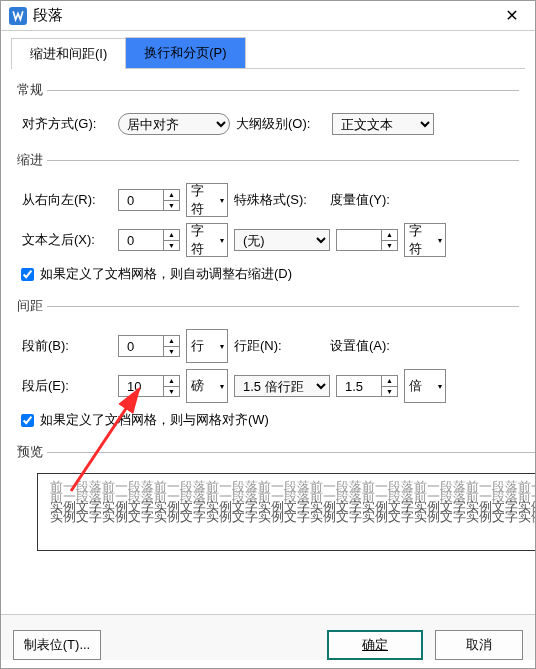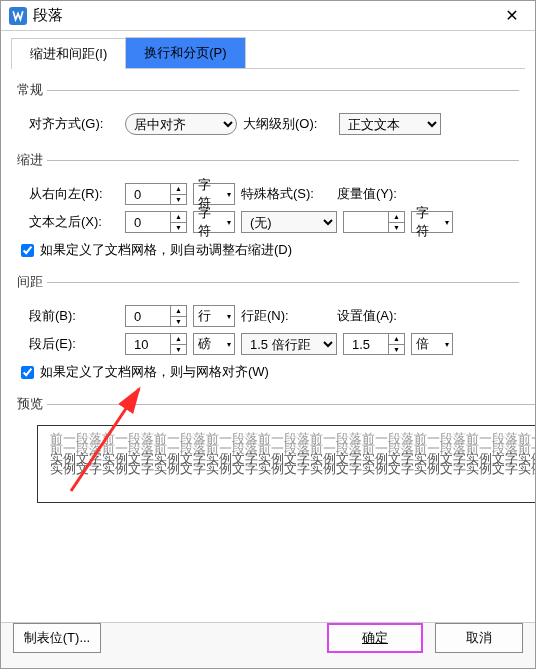--- a/index.html
+++ b/index.html
@@ -13,47 +13,47 @@
 
   .tabs { display: flex; border-bottom: 1px solid #ccc; margin: 6px 10px 0 10px; }
   .tab { padding: 6px 18px; border: 1px solid #ccc; border-bottom: none; background: #3b82f6; margin-right: -1px; cursor:pointer;}
   .tab.active { background: #fff; position: relative; top: 1px; }
 
   .content { padding: 6px 16px 0 16px; }
 
   fieldset { border: none; border-top: 1px solid #bbb; margin: 6px 0 10px 0; padding: 8px 0 0 0; }
   legend { padding: 0 4px 0 0; color: #333; }
 
-  .row { display: flex; align-items: center; margin: 6px 12px; gap: 6px; }
+  .row { display: flex; align-items: center; margin: 6px 5px; gap: 6px; }
   .lbl { min-width: 90px; }
   .lbl2 { min-width: 90px; }
 
   select, input[type=text], .num { height: 22px; border: 1px solid #888; background: #fff; padding: 0 4px; }
   select { background: #f8f8f8; }
   .num { width: 62px; display: inline-flex; align-items: center; position: relative; }
   .num input { border: none; width: 38px; outline: none; height:20px; }
   .num .spin { position: absolute; right: 0; top: 0; width: 16px; height: 100%; border-left: 1px solid #888; display:flex; flex-direction:column; }
   .num .spin div { flex:1; border-bottom:1px solid #888; font-size:7px; text-align:center; line-height:9px; cursor:pointer;}
   .num .spin div:last-child{border-bottom:none;}
 
   .wsel { width: 112px; border-radius: 11px; }
   .wsel2 { width: 102px; }
-  .unit { width: 42px; border:1px solid #888; height:22px; display:inline-flex; align-items:center; padding:4px 4px; justify-content:space-between; cursor:pointer;gap:16px;}
+  .unit { width: 42px; border:1px solid #888; height:22px; display:inline-flex; align-items:center; padding:16px 4px; justify-content:space-between; cursor:pointer;gap:16px;}
   .unit .tri { font-size:8px;}
   
   input[type=radio] { margin: 0 4px 0 12px; }
   input[type=checkbox] { margin: 0 6px 0 4px; }
   .chk-row { margin: 8px 0 4px 0; display:flex; align-items:center;}
 
   .preview-box { margin: 4px 20px 0 20px; height: 78px; border: 1px solid #333; padding: 8px 12px; overflow: hidden; font-size: 7px; color: #999; line-height: 10px; text-align:center;}
   .preview-line { white-space: nowrap; }
 
-  .footer { position: absolute; bottom: 0; left: 0; right: 0; height: 46px; border-top: 1px solid #ccc; display: flex; align-items: flex-start; padding: 0 12px; background:#f8f8f8;}
+  .footer { position: absolute; bottom: 8px; left: 0; right: 0; height: 46px; border-top: 1px solid #ccc; display: flex; align-items: flex-end; padding: 0 12px; background:#f8f8f8;}
   .btn { height: 30px; min-width: 88px; border: 1px solid #888; background: #fdfdfd; cursor: pointer; display:flex; align-items:center; justify-content:center;}
-  .btn.primary { border: 2px solid #d946ef; min-width: 96px; text-decoration: underline; }
+  .btn.primary { border: 2px solid #0f766e; min-width: 96px; text-decoration: underline; }
   .spacer { flex: 1; }
 
   .arrow { position: absolute; left: 60px; top: 380px; pointer-events:none; z-index:5;}
   .arrow svg { overflow: visible; }
 </style>
 </head>
 <body>
 
 <div class="titlebar">
   <span class="icon">

